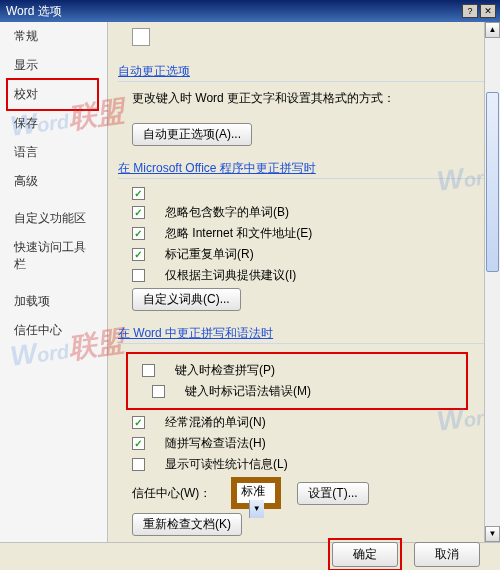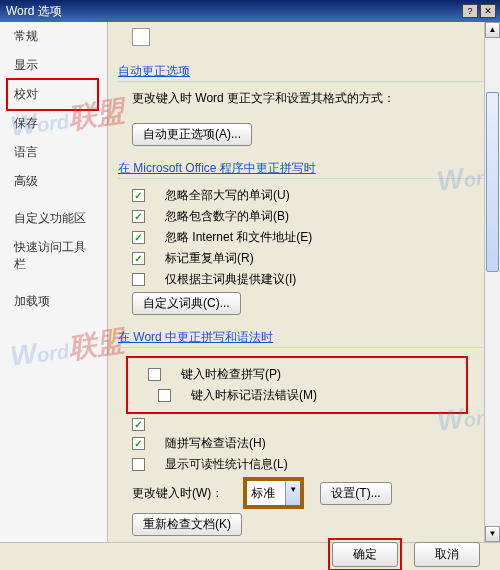--- a/index.html
+++ b/index.html
@@ -11,29 +11,29 @@
 .sidebar { width: 108px; background: #f5f5f5; border-right: 1px solid #c0c0c0; }
 .sidebar-item { padding: 6px 14px; cursor: pointer; color: #333; }
 .sidebar-item.selected { position: relative; }
 .sidebar .hl { border: 2px solid #d00; position: absolute; left: 6px; right: 8px; top: -2px; bottom: -2px; pointer-events: none; }
 .content { flex: 1; overflow-y: auto; padding: 4px 12px 8px 10px; position: relative; }
 .section-head { color: #1d4ed8; font-size: 12px; padding: 10px 0 1px 0; border-bottom: 1px solid #cfd6e5; margin-bottom: 8px; text-decoration: underline; }
 .row { margin: 4px 0 4px 14px; display: flex; align-items: center; gap: 16px; flex-wrap: wrap; }
 .cb { width: 13px; height: 13px; border: 1px solid #7a7a7a; background: #fff; display: inline-flex; align-items: center; justify-content: center; font-size: 10px; color: #21a121; font-weight: bold; margin-right: 4px; }
 .btn { background: linear-gradient(to bottom, #fff, #e4e4e4); border: 1px solid #8b8b8b; border-radius: 3px; padding: 2px 10px; font-size: 12px; cursor: pointer; }
 .label-inline { margin-right: 4px; }
-.hl-box { border: 2px solid #d00; padding: 4px 20px; margin-left: 8px; margin-right: 20px; }
+.hl-box { border: 2px solid #d00; padding: 4px 14px; margin-left: 8px; margin-right: 20px; }
 .footer { height: 24px; display: flex; justify-content: flex-end; align-items: center; gap: 12px; padding-right: 20px; border-top: 1px solid #c0c0c0; background: #ece9d8; }
 .footer .hl-btn { border: 2px solid #d00; padding: 2px; }
 .wm { position: absolute; font-size: 28px; font-weight: bold; color: rgba(71, 128, 214, 0.22); transform: rotate(-8deg); pointer-events: none; font-style: italic; }
 .wm .red { color: rgba(209, 53, 53, 0.34); }
 .scrollbar { position: absolute; right: 0; top: 22px; bottom: 28px; width: 16px; background: #f0f0f0; border-left: 1px solid #c0c0c0; }
 .sb-btn { height: 16px; background: linear-gradient(#fff,#dcdcdc); border: 1px solid #9a9a9a; font-size: 8px; text-align: center; line-height: 14px; }
 .sb-thumb { position: absolute; top: 70px; left: 1px; right: 1px; height: 180px; background: linear-gradient(#e8eefb,#c4d5f2); border: 1px solid #7b9ac0; border-radius: 2px; }
-.dd { display: inline-flex; align-items: center; border: 4px solid #a16207; background: #fff; height: 32px; }
+.dd { display: inline-flex; align-items: center; border: 6px solid #a16207; background: #fff; height: 32px; flex-direction: column; }
 .dd-val { padding: 0 4px; min-width: 38px; }
 .dd-arrow { width: 15px; background: linear-gradient(#e8eefb,#c4d5f2); border-left: 1px solid #7f9db9; text-align: center; font-size: 8px; height: 100%; line-height: 18px; }
 .icon-sq { width: 18px; height: 18px; border: 1px solid #999; background: #fff; display: inline-block; }
 .top-icon-row { padding: 2px 0 4px 14px; }
 </style>
 </head>
 <body>
 
 <div class="title-bar">
   <span>Word 选项</span>
@@ -49,38 +49,38 @@
     <div class="sidebar-item"><span>显示</span></div>
     <div class="sidebar-item selected"><span>校对</span><span class="hl"></span></div>
     <div class="sidebar-item"><span>保存</span></div>
     <div class="sidebar-item"><span>语言</span></div>
     <div class="sidebar-item"><span>高级</span></div>
     <div style="height:8px"></div>
     <div class="sidebar-item"><span>自定义功能区</span></div>
     <div class="sidebar-item"><span>快速访问工具栏</span></div>
     <div style="height:8px"></div>
     <div class="sidebar-item"><span>加载项</span></div>
+    <div class="sidebar-item"><span>信任中心</span></div>
 
     <div class="wm" style="left:10px; top:100px;"><span>W</span><span style="font-size:20px">ord</span><span class="red">联盟</span></div>
     <div class="wm" style="left:10px; top:330px;"><span>W</span><span style="font-size:20px">ord</span><span class="red">联盟</span></div>
   </div>
 
   <div class="content">
     <div class="top-icon-row"><span class="icon-sq"></span></div>
 
     <div class="section-head">自动更正选项</div>
     <div class="row">
       <span>更改键入时 Word 更正文字和设置其格式的方式：</span>
       <button class="btn">自动更正选项(A)...</button>
     </div>
 
     <div class="section-head">在 Microsoft Office 程序中更正拼写时</div>
     <div class="row">
         <span class="cb">✓</span>
-        <span>忽略全部大写的单词(U)</span>
       </div>
     <div class="row">
         <span class="cb">✓</span>
         <span>忽略包含数字的单词(B)</span>
       </div>
     <div class="row">
         <span class="cb">✓</span>
         <span>忽略 Internet 和文件地址(E)</span>
       </div>
     <div class="row">
@@ -101,31 +101,32 @@
           <span class="cb"></span>
           <span>键入时检查拼写(P)</span>
         </div>
       <div class="row" style="margin-left:10px">
           <span class="cb"></span>
           <span>键入时标记语法错误(M)</span>
         </div>
     </div>
     <div class="row">
         <span class="cb">✓</span>
+        <span>经常混淆的单词(N)</span>
       </div>
     <div class="row">
         <span class="cb">✓</span>
         <span>随拼写检查语法(H)</span>
       </div>
     <div class="row">
         <span class="cb"></span>
         <span>显示可读性统计信息(L)</span>
       </div>
     <div class="row">
-      <span class="label-inline">更改键入时(W)：</span>
+      <span class="label-inline">信任中心(W)：</span>
       <span class="dd">
         <span class="dd-val">标准</span>
         <span class="dd-arrow">▼</span>
       </span>
       <button class="btn">设置(T)...</button>
     </div>
     <div class="row">
         <button class="btn">重新检查文档(K)</button>
       </div>
 

